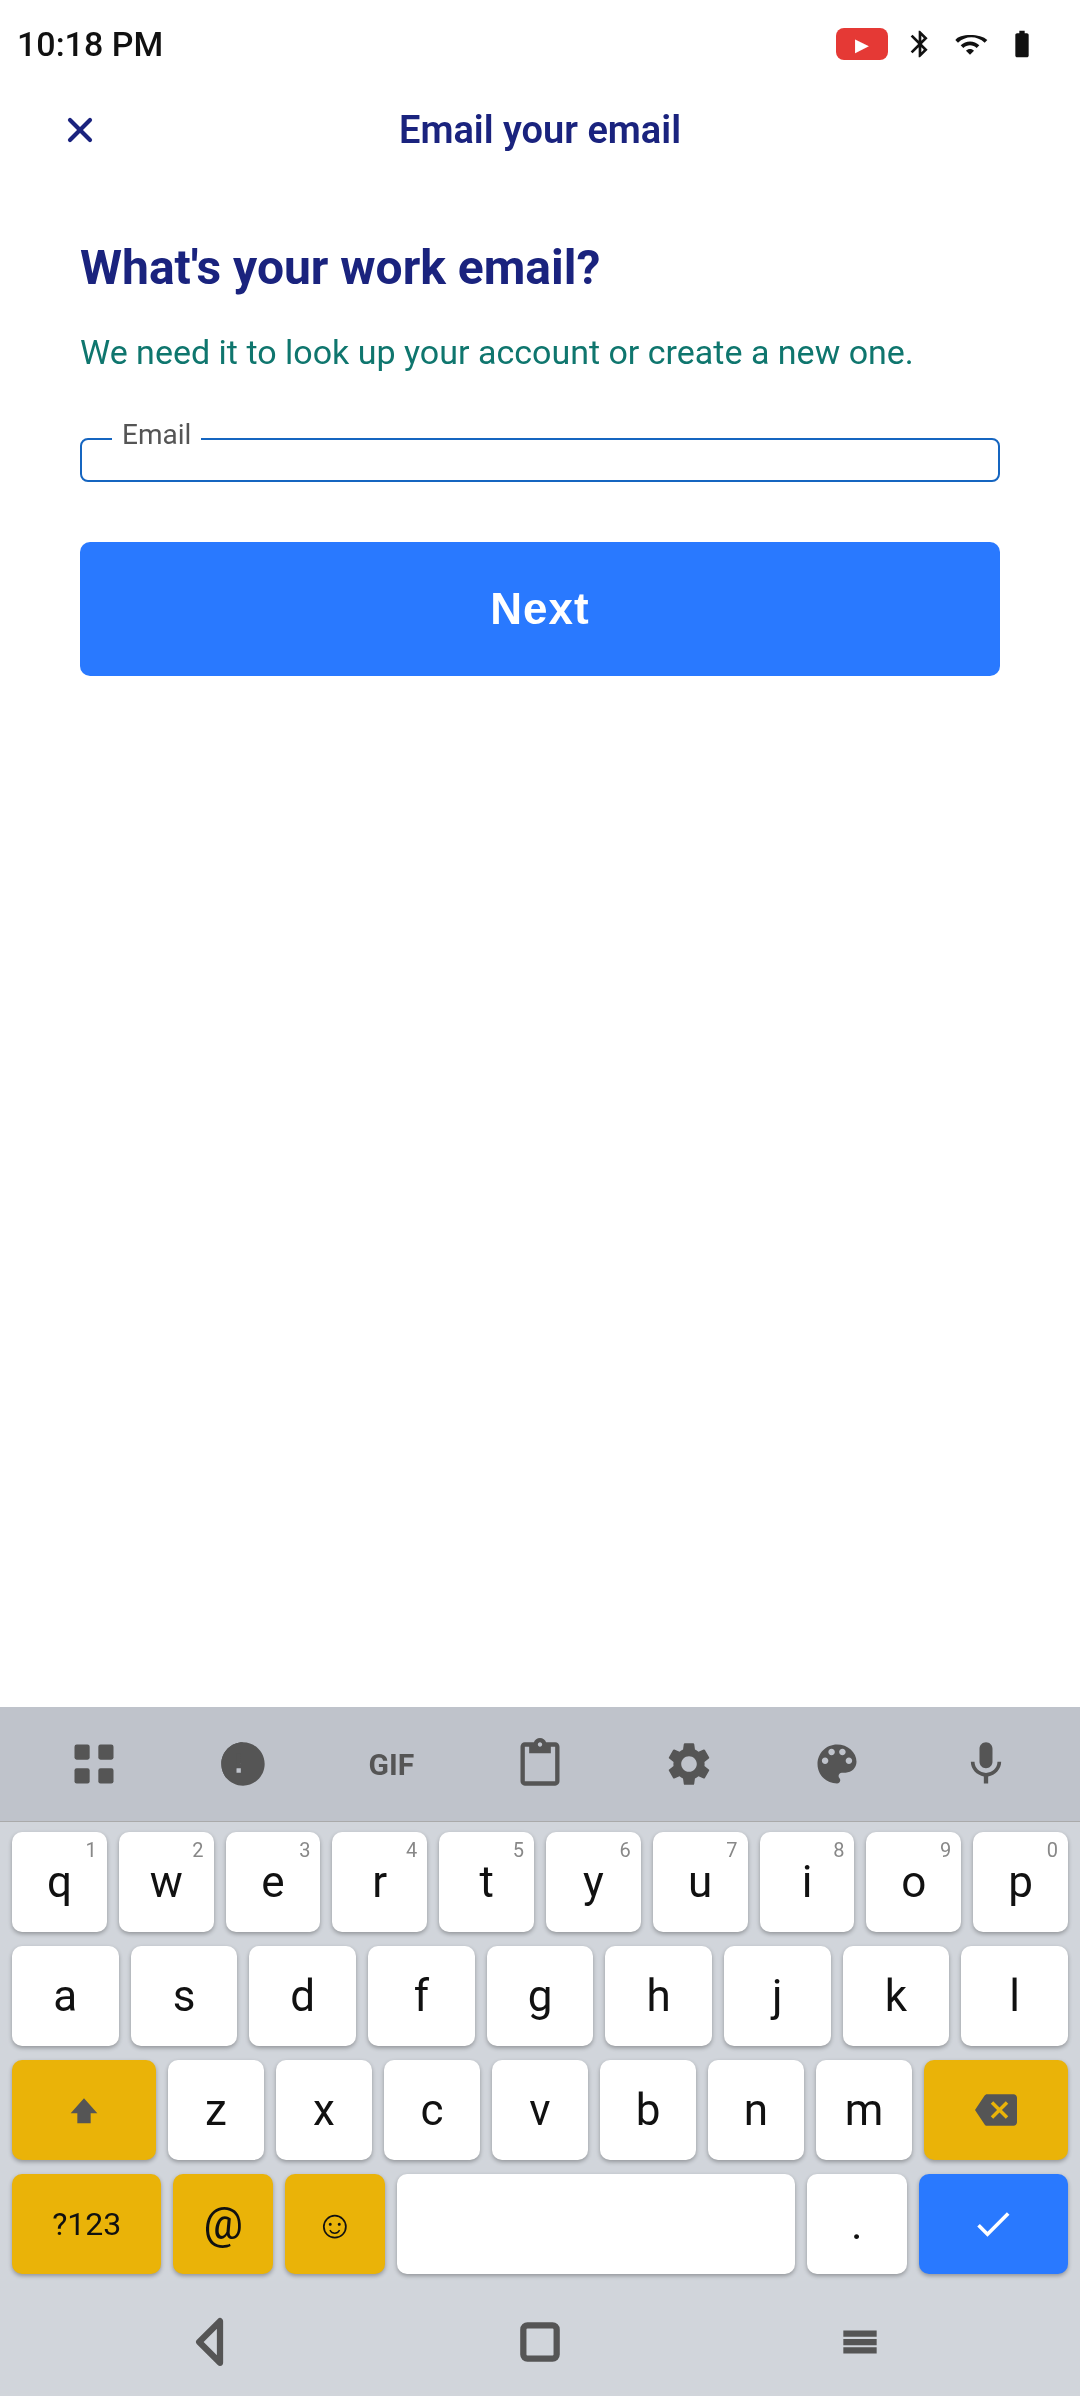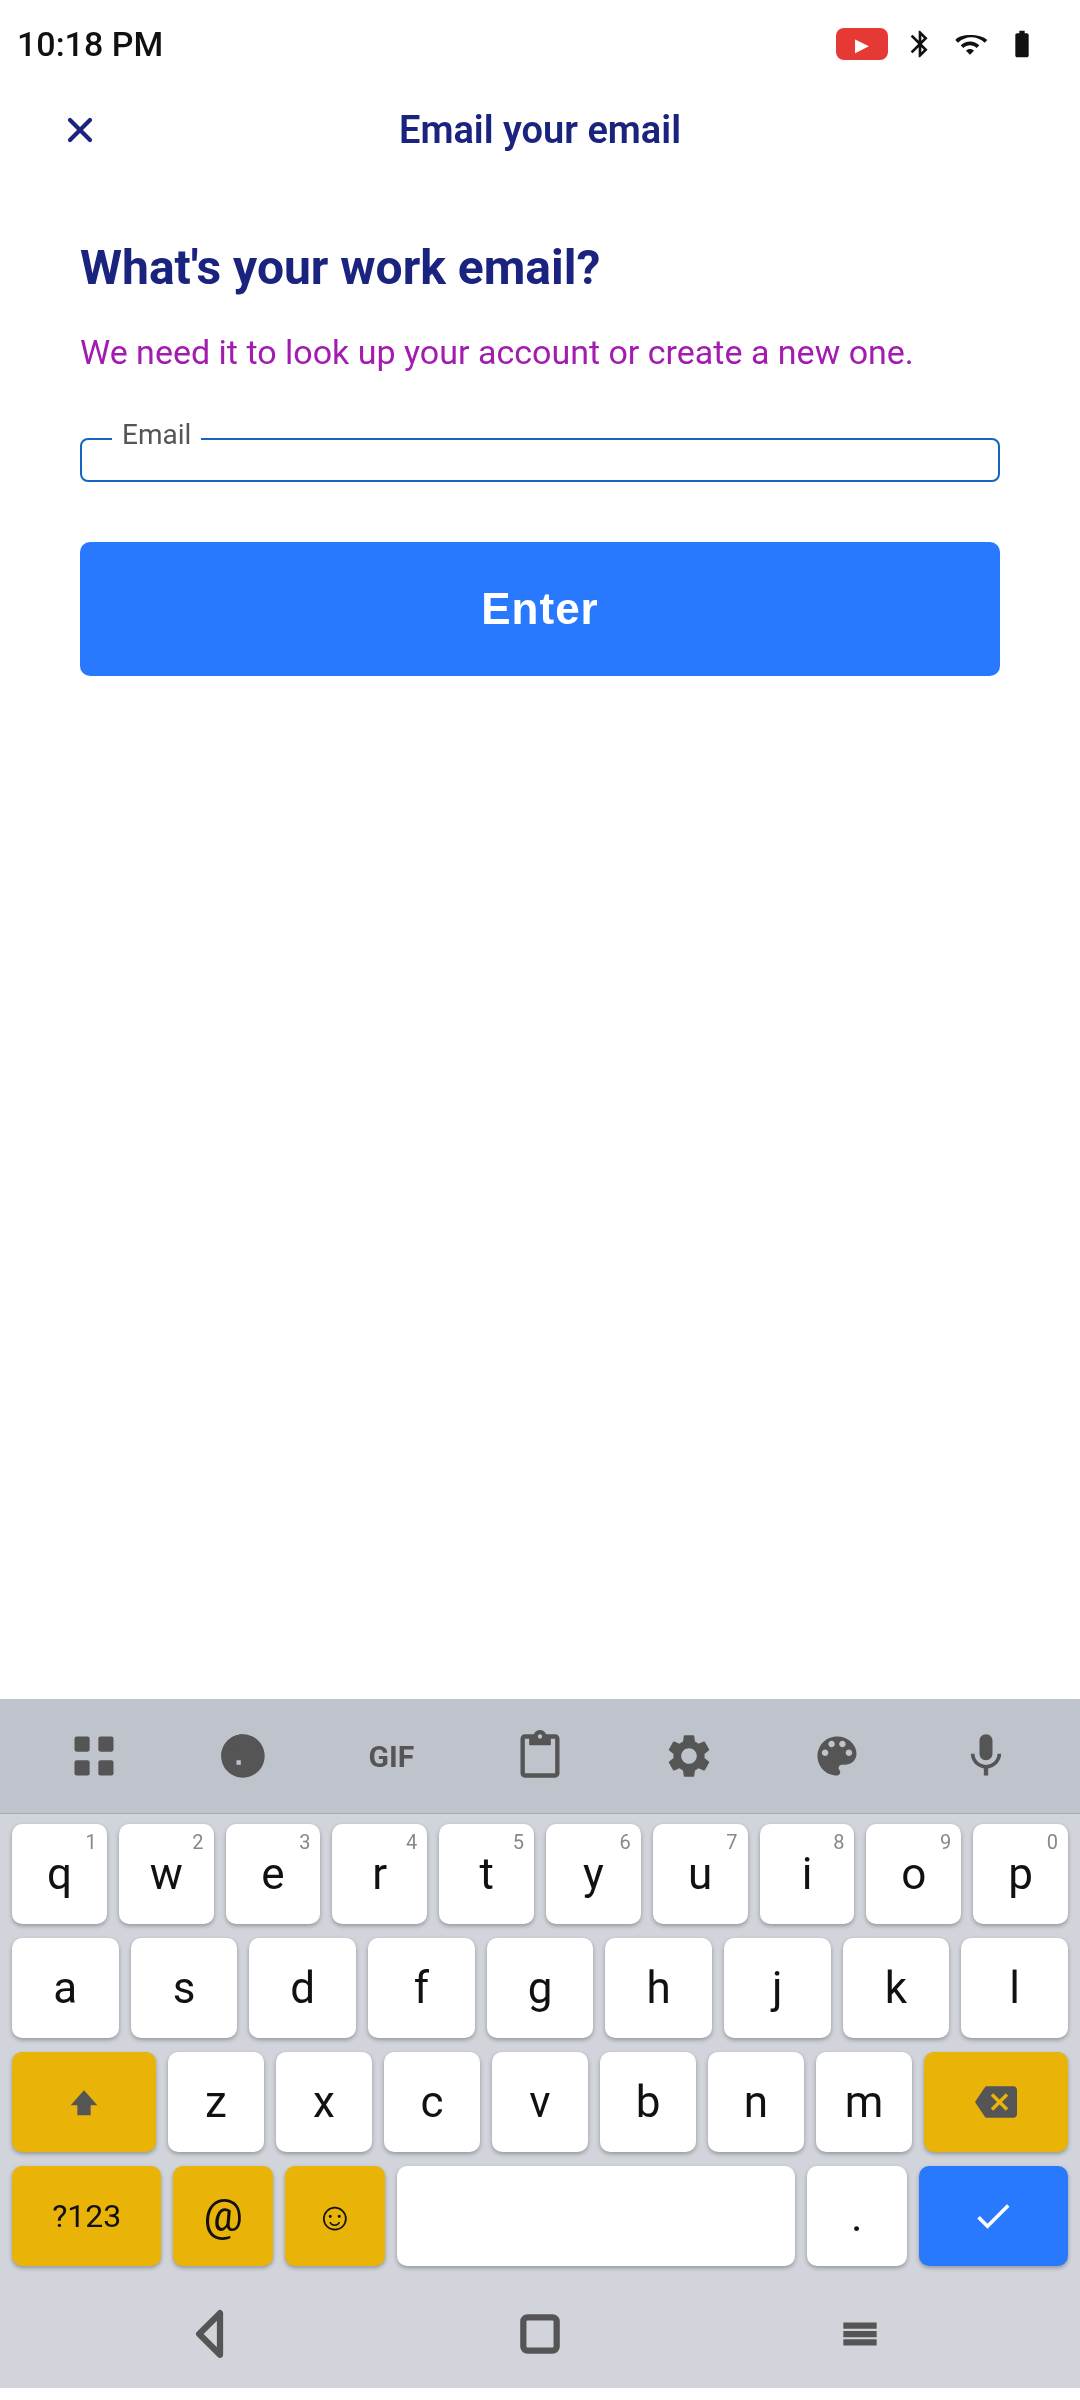--- a/index.html
+++ b/index.html
@@ -93,21 +93,21 @@
     .page-headline {
       font-size: 48px;
       font-weight: 700;
       color: #1a237e;
       line-height: 1.15;
       margin-bottom: 28px;
     }
 
     .page-description {
       font-size: 34px;
-      color: #a21caf;
+      color: #0f766e;
       line-height: 1.5;
       margin-bottom: 60px;
       margin-top: 32px;
     }
 
     
     .email-field-wrapper {
       position: relative;
       margin-bottom: 60px;
       border: 2.5px solid #1565c0;
@@ -145,21 +145,21 @@
       border: none;
       border-radius: 10px;
       padding: 42px 0;
       cursor: pointer;
       letter-spacing: 1px;
     }
 
     
     .keyboard-area {
       position: absolute;
-      bottom: 12px;
+      bottom: 4px;
       left: 0;
       right: 0;
       background: #d1d5db;
       padding-bottom: 0;
     }
 
     
     .keyboard-toolbar {
       display: flex;
       align-items: center;
@@ -310,21 +310,21 @@
 </div>
 
 <div class="main-content">
   <h1 class="page-headline">What's your work email?</h1>
   <p class="page-description">We need it to look up your account or create a new one.</p>
 
   <div class="email-field-wrapper">
     <span class="email-label">Email</span>
   </div>
 
-  <button class="next-button">Enter</button>
+  <button class="next-button">Next</button>
 </div>
 
 <div class="keyboard-area">
 
   <div class="keyboard-toolbar">
 
     <div class="toolbar-icon">
       <svg viewBox="0 0 24 24">
           <rect x="3" y="3" width="7" height="7" rx="1"></rect>
           <rect x="14" y="3" width="7" height="7" rx="1"></rect>

